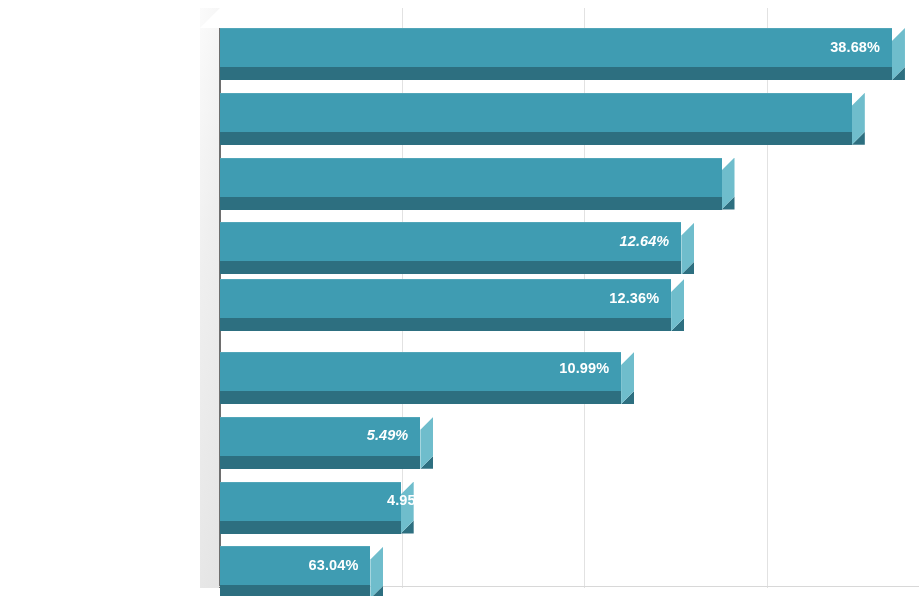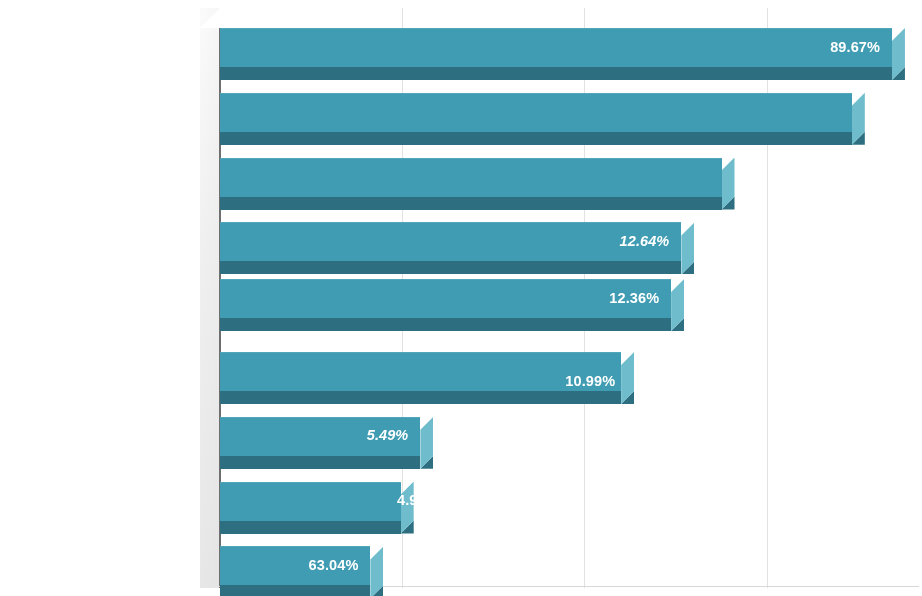--- a/index.html
+++ b/index.html
@@ -132,21 +132,21 @@
 
     <div id="bars">
         <div class="row" style="top: 0px;">
           <div class="cat-label" style="top: 18px;"></div>
           <div class="bar-wrap" style="top: 28px; left: 220px; width: 684.965px; height: 52px;">
             <div class="bar-bottom" style="top: 39px; width: 671.965px; height: 13px;"></div>
             <div class="bar-bottom-cap" style="left: 671.965px; top: 39px; width: 13px; height: 13px;"></div>
             <div class="bar-cap-solid" style="left: 671.965px; top: 0px; width: 13px; height: 52px; clip-path: polygon(0px 13px, 100% 0px, 100% 39px, 0px 52px);"></div>
             <div class="bar-top" style="left: 0px; top: 0px; width: 671.965px; height: 1px;"></div>
             <div class="bar-face" style="top: 0px; width: 671.965px; height: 39px;"></div>
-            <div class="bar-value" style="top: 10.5px; left: 0px; width: 659.965px; text-align: right;">89.67%</div>
+            <div class="bar-value" style="top: 10.5px; left: 0px; width: 659.965px; text-align: right;">38.68%</div>
           </div>
         </div>
         <div class="row" style="top: 0px;">
           <div class="cat-label" style="top: 92.3px;"></div>
           <div class="bar-wrap" style="top: 92.8px; left: 220px; width: 644.815px; height: 52px;">
             <div class="bar-bottom" style="top: 39px; width: 631.815px; height: 13px;"></div>
             <div class="bar-bottom-cap" style="left: 631.815px; top: 39px; width: 13px; height: 13px;"></div>
             <div class="bar-cap-solid" style="left: 631.815px; top: 0px; width: 13px; height: 52px; clip-path: polygon(0px 13px, 100% 0px, 100% 39px, 0px 52px);"></div>
             <div class="bar-top" style="left: 0px; top: 0px; width: 631.815px; height: 1px;"></div>
             <div class="bar-face" style="top: 0px; width: 631.815px; height: 39px;"></div>
@@ -185,21 +185,21 @@
           </div>
         </div>
         <div class="row" style="top: 0px;">
           <div class="cat-label" style="top: 361px;"></div>
           <div class="bar-wrap" style="top: 352px; left: 220px; width: 414.135px; height: 52px;">
             <div class="bar-bottom" style="top: 39px; width: 401.135px; height: 13px;"></div>
             <div class="bar-bottom-cap" style="left: 401.135px; top: 39px; width: 13px; height: 13px;"></div>
             <div class="bar-cap-solid" style="left: 401.135px; top: 0px; width: 13px; height: 52px; clip-path: polygon(0px 13px, 100% 0px, 100% 39px, 0px 52px);"></div>
             <div class="bar-top" style="left: 0px; top: 0px; width: 401.135px; height: 1px;"></div>
             <div class="bar-face" style="top: 0px; width: 401.135px; height: 39px;"></div>
-            <div class="bar-value" style="top: 21px; left: 0px; width: 389.135px; text-align: right; padding-left: 6px;">10.99%</div>
+            <div class="bar-value" style="top: 8px; left: 0px; width: 389.135px; text-align: right;">10.99%</div>
           </div>
         </div>
         <div class="row" style="top: 0px;">
           <div class="cat-label" style="top: 416.3px;"></div>
           <div class="bar-wrap" style="top: 416.8px; left: 220px; width: 213.385px; height: 52px;">
             <div class="bar-bottom" style="top: 39px; width: 200.385px; height: 13px;"></div>
             <div class="bar-bottom-cap" style="left: 200.385px; top: 39px; width: 13px; height: 13px;"></div>
             <div class="bar-cap-solid" style="left: 200.385px; top: 0px; width: 13px; height: 52px; clip-path: polygon(0px 13px, 100% 0px, 100% 39px, 0px 52px);"></div>
             <div class="bar-top" style="left: 0px; top: 0px; width: 200.385px; height: 1px;"></div>
             <div class="bar-face" style="top: 0px; width: 200.385px; height: 39px;"></div>
@@ -207,21 +207,21 @@
           </div>
         </div>
         <div class="row" style="top: 0px;">
           <div class="cat-label" style="top: 481.1px;"></div>
           <div class="bar-wrap" style="top: 481.6px; left: 220px; width: 193.675px; height: 52px;">
             <div class="bar-bottom" style="top: 39px; width: 180.675px; height: 13px;"></div>
             <div class="bar-bottom-cap" style="left: 180.675px; top: 39px; width: 13px; height: 13px;"></div>
             <div class="bar-cap-solid" style="left: 180.675px; top: 0px; width: 13px; height: 52px; clip-path: polygon(0px 13px, 100% 0px, 100% 39px, 0px 52px);"></div>
             <div class="bar-top" style="left: 0px; top: 0px; width: 180.675px; height: 1px;"></div>
             <div class="bar-face" style="top: 0px; width: 180.675px; height: 39px;"></div>
-            <div class="bar-value" style="top: 10.5px; left: 16px; width: 168.675px; text-align: right; padding-left: 34px;">4.95%</div>
+            <div class="bar-value" style="top: 10.5px; left: 6px; width: 168.675px; text-align: right; padding-left: 34px;">4.95%</div>
           </div>
         </div>
         <div class="row" style="top: 0px;">
           <div class="cat-label" style="top: 555.4px;"></div>
           <div class="bar-wrap" style="top: 546.4px; left: 220px; width: 163.38px; height: 52px;">
             <div class="bar-bottom" style="top: 39px; width: 150.38px; height: 13px;"></div>
             <div class="bar-bottom-cap" style="left: 150.38px; top: 39px; width: 13px; height: 13px;"></div>
             <div class="bar-cap-solid" style="left: 150.38px; top: 0px; width: 13px; height: 52px; clip-path: polygon(0px 13px, 100% 0px, 100% 39px, 0px 52px);"></div>
             <div class="bar-top" style="left: 0px; top: 0px; width: 150.38px; height: 1px;"></div>
             <div class="bar-face" style="top: 0px; width: 150.38px; height: 39px;"></div>

